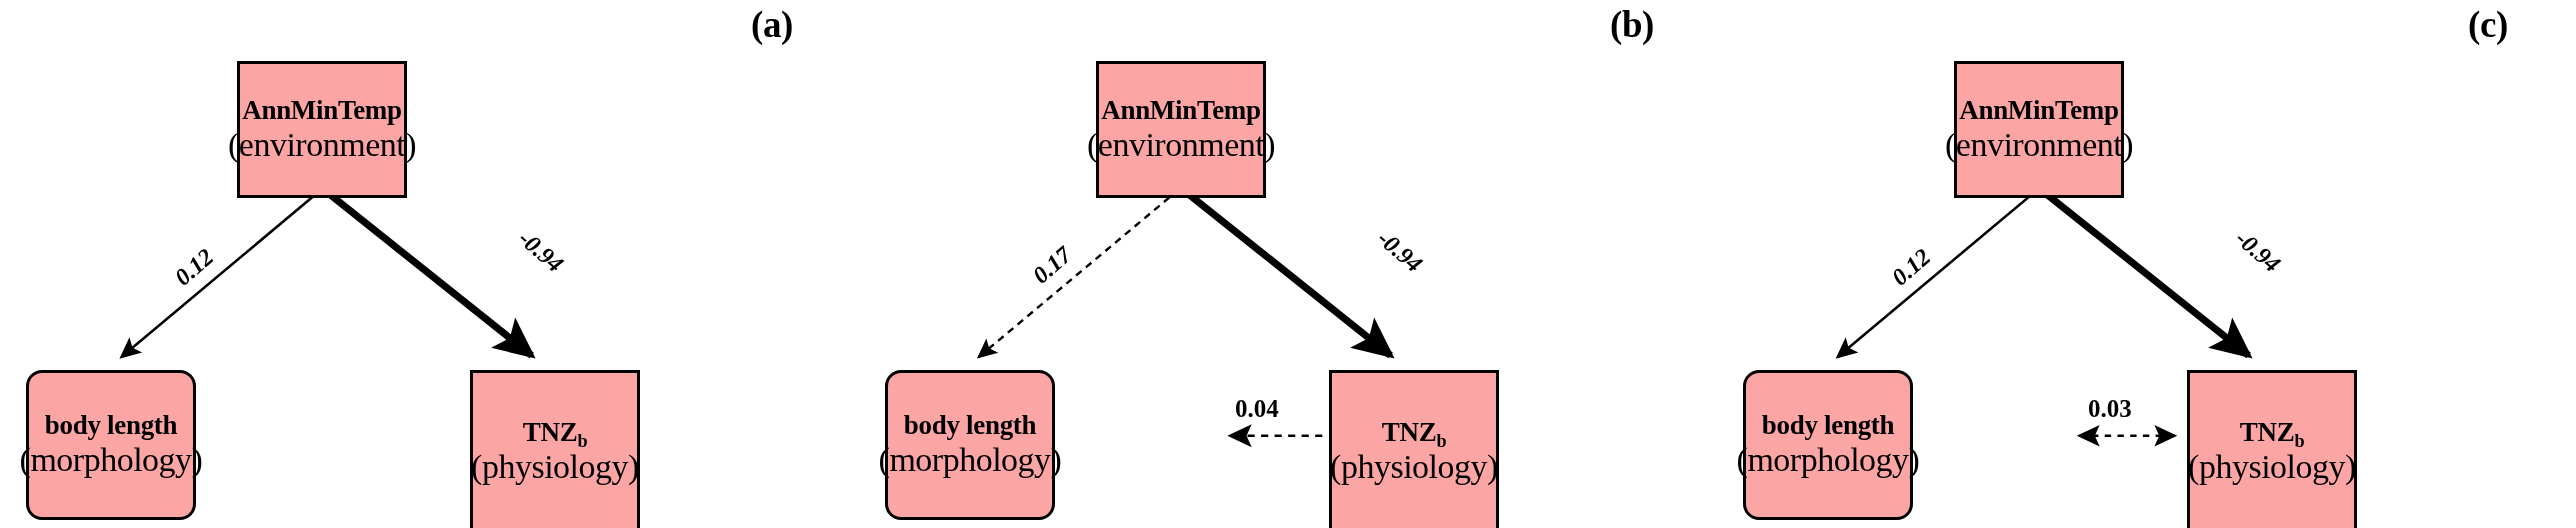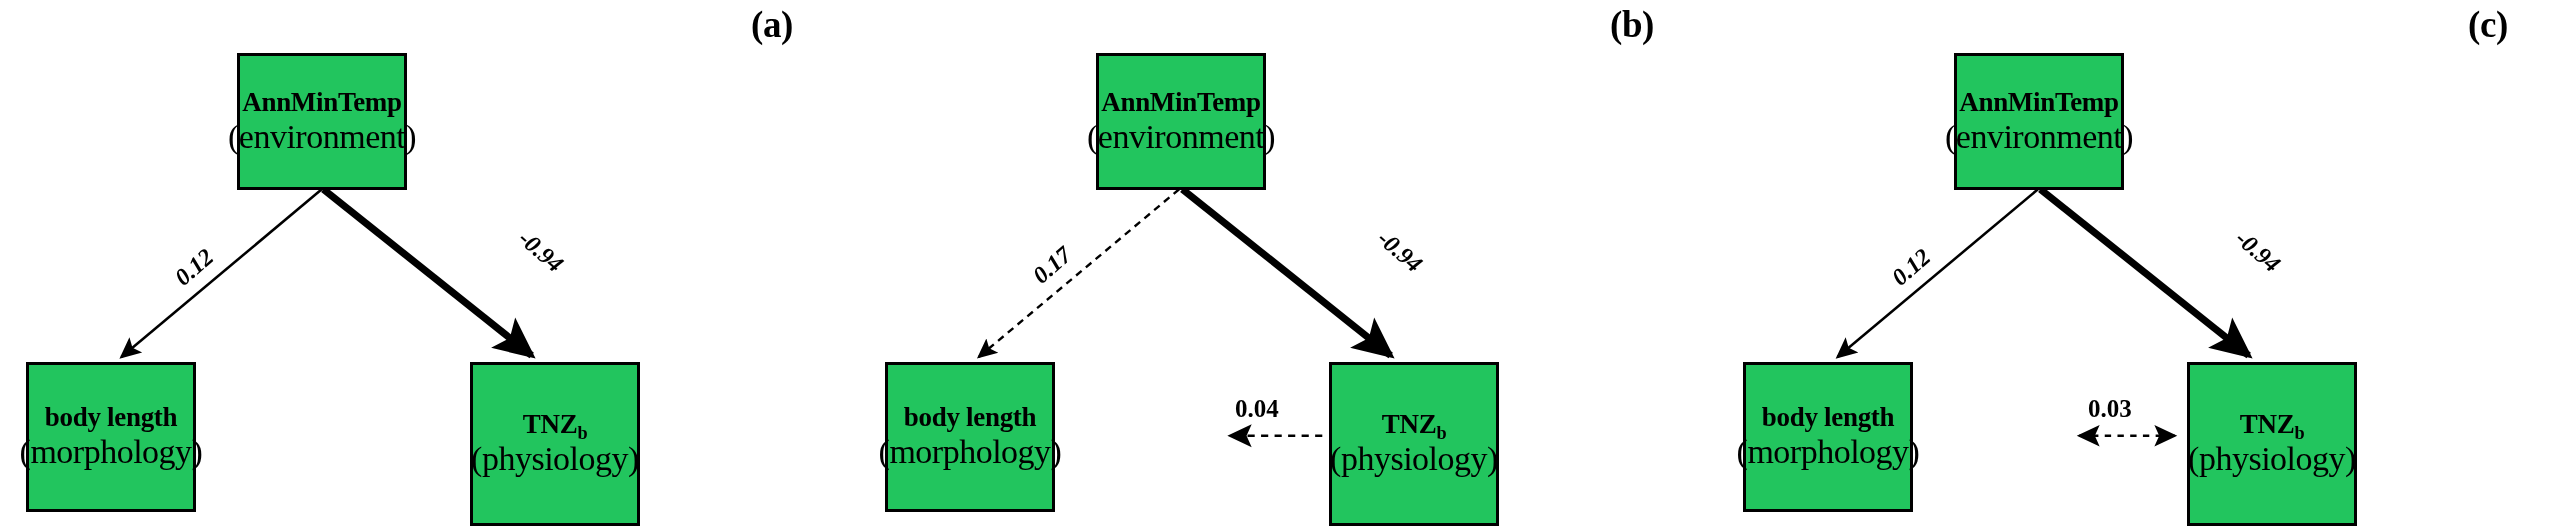--- a/index.html
+++ b/index.html
@@ -29,27 +29,28 @@
     line-height: 1;
     color: #000000;
     top: 6.4px;
     left: 751px;
     letter-spacing: -0.4px;
   }
   .node {
     position: absolute;
     box-sizing: border-box;
     border: 3.2px solid #000000;
-    background: #22c55e;
+    background: #fca5a5;
     display: flex;
     flex-direction: column;
     align-items: center;
     justify-content: center;
     color: #000000;
     text-align: center;
+    margin-top: 8px;
   }
   .node .line1 {
     font-weight: bold;
     font-size: 27px;
     line-height: 1.04;
     letter-spacing: -0.3px;
     white-space: nowrap;
   }
   .node .line1 sub {
     font-size: 18.3px;
@@ -70,20 +71,21 @@
     left: 237px;
     top: 53px;
     width: 170px;
     height: 137px;
   }
   .node.bottom-left {
     left: 26px;
     top: 362px;
     width: 170px;
     height: 150px;
+    border-radius: 16px;
   }
   .node.bottom-right {
     left: 470px;
     top: 362px;
     width: 170px;
     height: 164px;
   }
   svg.edges {
     position: absolute;
     left: 0;

